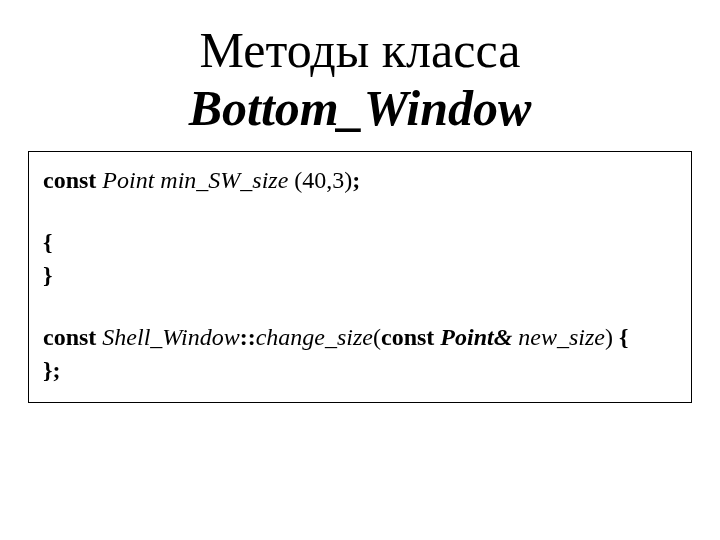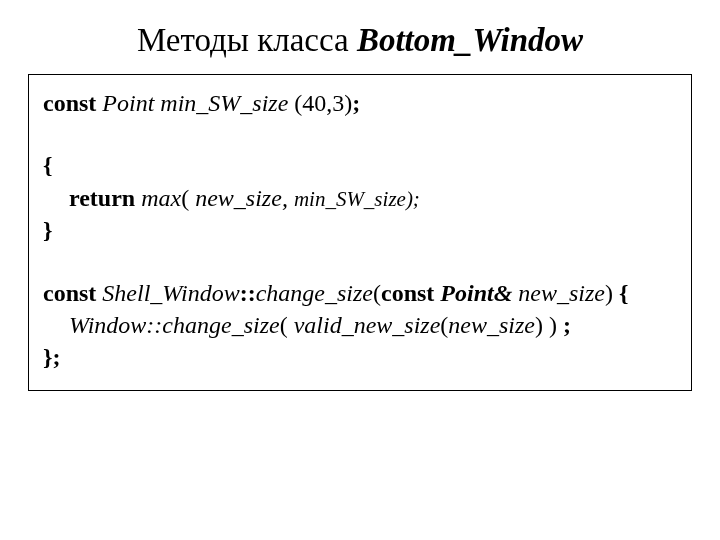--- a/index.html
+++ b/index.html
@@ -11,21 +11,21 @@
     font-family: "Times New Roman", Times, serif;
     color: #000;
   }
   .slide {
     box-sizing: border-box;
     width: 720px;
     height: 540px;
     padding: 16px 28px 24px 28px;
   }
   .title {
-    font-size: 33px;
+    font-size: 50px;
     text-align: center;
     margin: 6px 0 14px 0;
     line-height: 1.15;
   }
   .title .plain { font-style: normal; }
   .title .ital { font-style: italic; font-weight: bold; }
   .codebox {
     border: 1px solid #000;
     padding: 12px 10px 16px 14px;
     font-size: 24px;
@@ -48,25 +48,23 @@
   </div>
 
   <div class="codebox">
 
     <div class="line"><span class="kw">const</span><span> </span><span class="it">Point</span><span> </span><span class="it">min_SW_size</span><span> (40,3)</span><span class="kw">;</span></div>
 
     <div class="gap"></div>
 
     <div class="line"><span class="kw">{</span></div>
 
-    <div class="line indent"><span class="kw">return</span><span> </span><span class="it">max</span><span>(</span><span> </span><span class="it">new_size</span><span class="it">,</span><span> </span><span class="it sm">min_SW_size</span><span class="it sm">);</span></div>
     <div class="line"><span class="kw">}</span></div>
 
     <div class="gap"></div>
 
     <div class="line"><span class="kw">const</span><span> </span><span class="it">Shell_Window</span><span class="kw">::</span><span class="it">change_size</span><span>(</span><span class="kw">const</span><span> </span><span class="itb">Point&amp;</span><span> </span><span class="it">new_size</span><span>)</span><span> </span><span class="kw">{</span></div>
 
-    <div class="line indent"><span class="it">Window::change_size</span><span>(</span><span> </span><span class="it">valid_new_size</span><span>(</span><span class="it">new_size</span><span>)</span><span> </span><span>)</span><span> </span><span class="kw">;</span></div>
 
     <div class="line"><span class="kw">};</span></div>
 
   </div>
 </div>
 
 </body></html>

